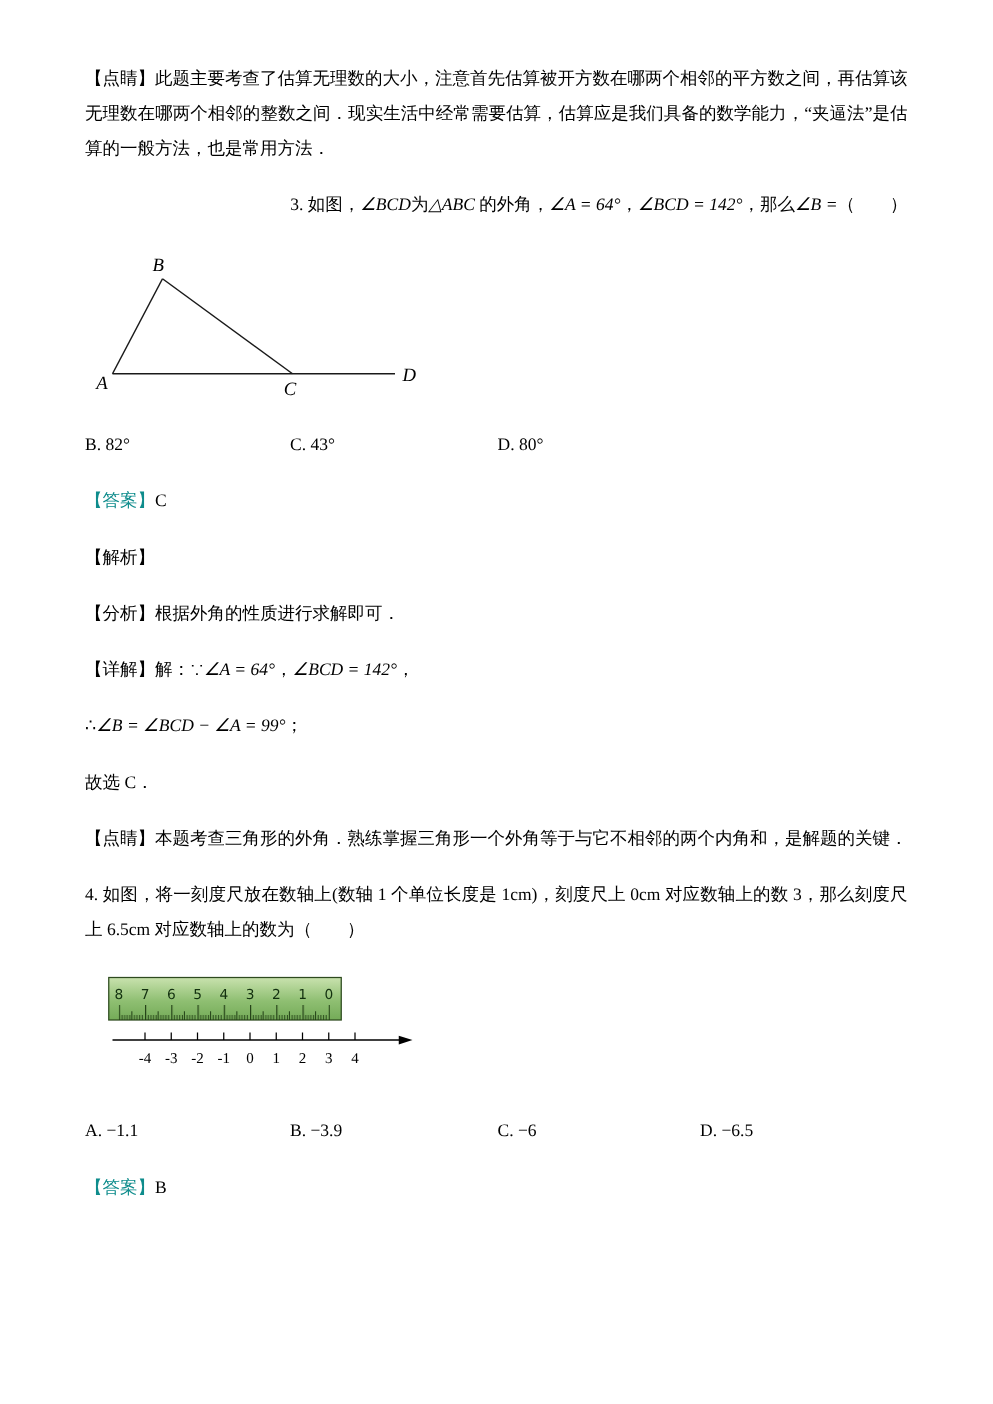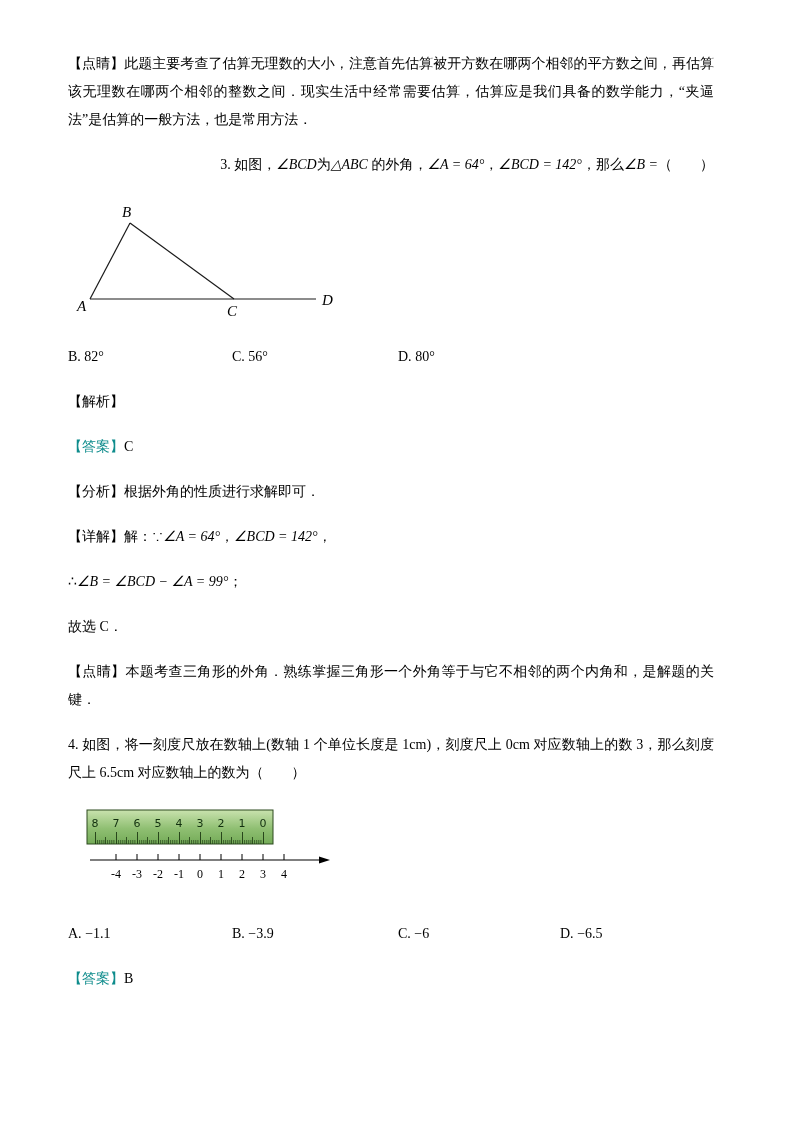--- a/index.html
+++ b/index.html
@@ -7,21 +7,21 @@
     position:relative;
     width:794px; height:1123px;
     box-sizing:border-box;
     padding:50px 64px 0 68px;
     background:#ffffff;
     font-family:"Liberation Serif", serif;
     font-size:14px;
     color:#000;
     overflow:hidden;
   }
-  .line { margin:0 16px 17px 0; line-height:28px; }
+  .line { margin:0 4px 17px 0; line-height:28px; }
   .para { text-align:justify; }
   .m { font-family:"Liberation Serif", serif; font-style:italic; }
   .q-stem3 { margin-top:16px;text-align:right; }
   .fig-tri { margin:26px 0 22px 6px; }
   .fig-ruler { margin:16px 0 32px 14px; }
   .opts {
     display:grid;
     grid-template-columns:164px 166px 162px 1fr;
     line-height:28px;
     margin:0 0 17px 0;
@@ -48,27 +48,27 @@
       <line x1="56" y1="18" x2="160" y2="94" stroke="#1a1a1a" stroke-width="1.2"></line>
       <text class="fl" x="3" y="106">A</text>
       <text class="fl" x="48" y="12">B</text>
       <text class="fl" x="153" y="111">C</text>
       <text class="fl" x="248" y="100">D</text>
     </svg>
   </div>
 
   <div class="opts">
     <span><span>B.</span> <span>82°</span></span>
-    <span><span>C.</span> <span>56°</span></span>
+    <span><span>C.</span> <span>43°</span></span>
     <span><span>D.</span> <span>80°</span></span>
   </div>
 
+  <p class="line"><span class="ans-label">【答案】</span><span>C</span></p>
+
   <p class="line">【解析】</p>
-
-  <p class="line"><span class="ans-label">【答案】</span><span>C</span></p>
 
   <p class="line">【分析】根据外角的性质进行求解即可．</p>
 
   <p class="line"><span>【详解】解：∵</span><span class="m">∠A = 64°</span><span>，</span><span class="m">∠BCD = 142°</span><span>，</span></p>
 
   <p class="line"><span>∴</span><span class="m">∠B = ∠BCD − ∠A = 99°</span><span>；</span></p>
 
   <p class="line">故选 C．</p>
 
   <p class="line para">【点睛】本题考查三角形的外角．熟练掌握三角形一个外角等于与它不相邻的两个内角和，是解题的关键．</p>

